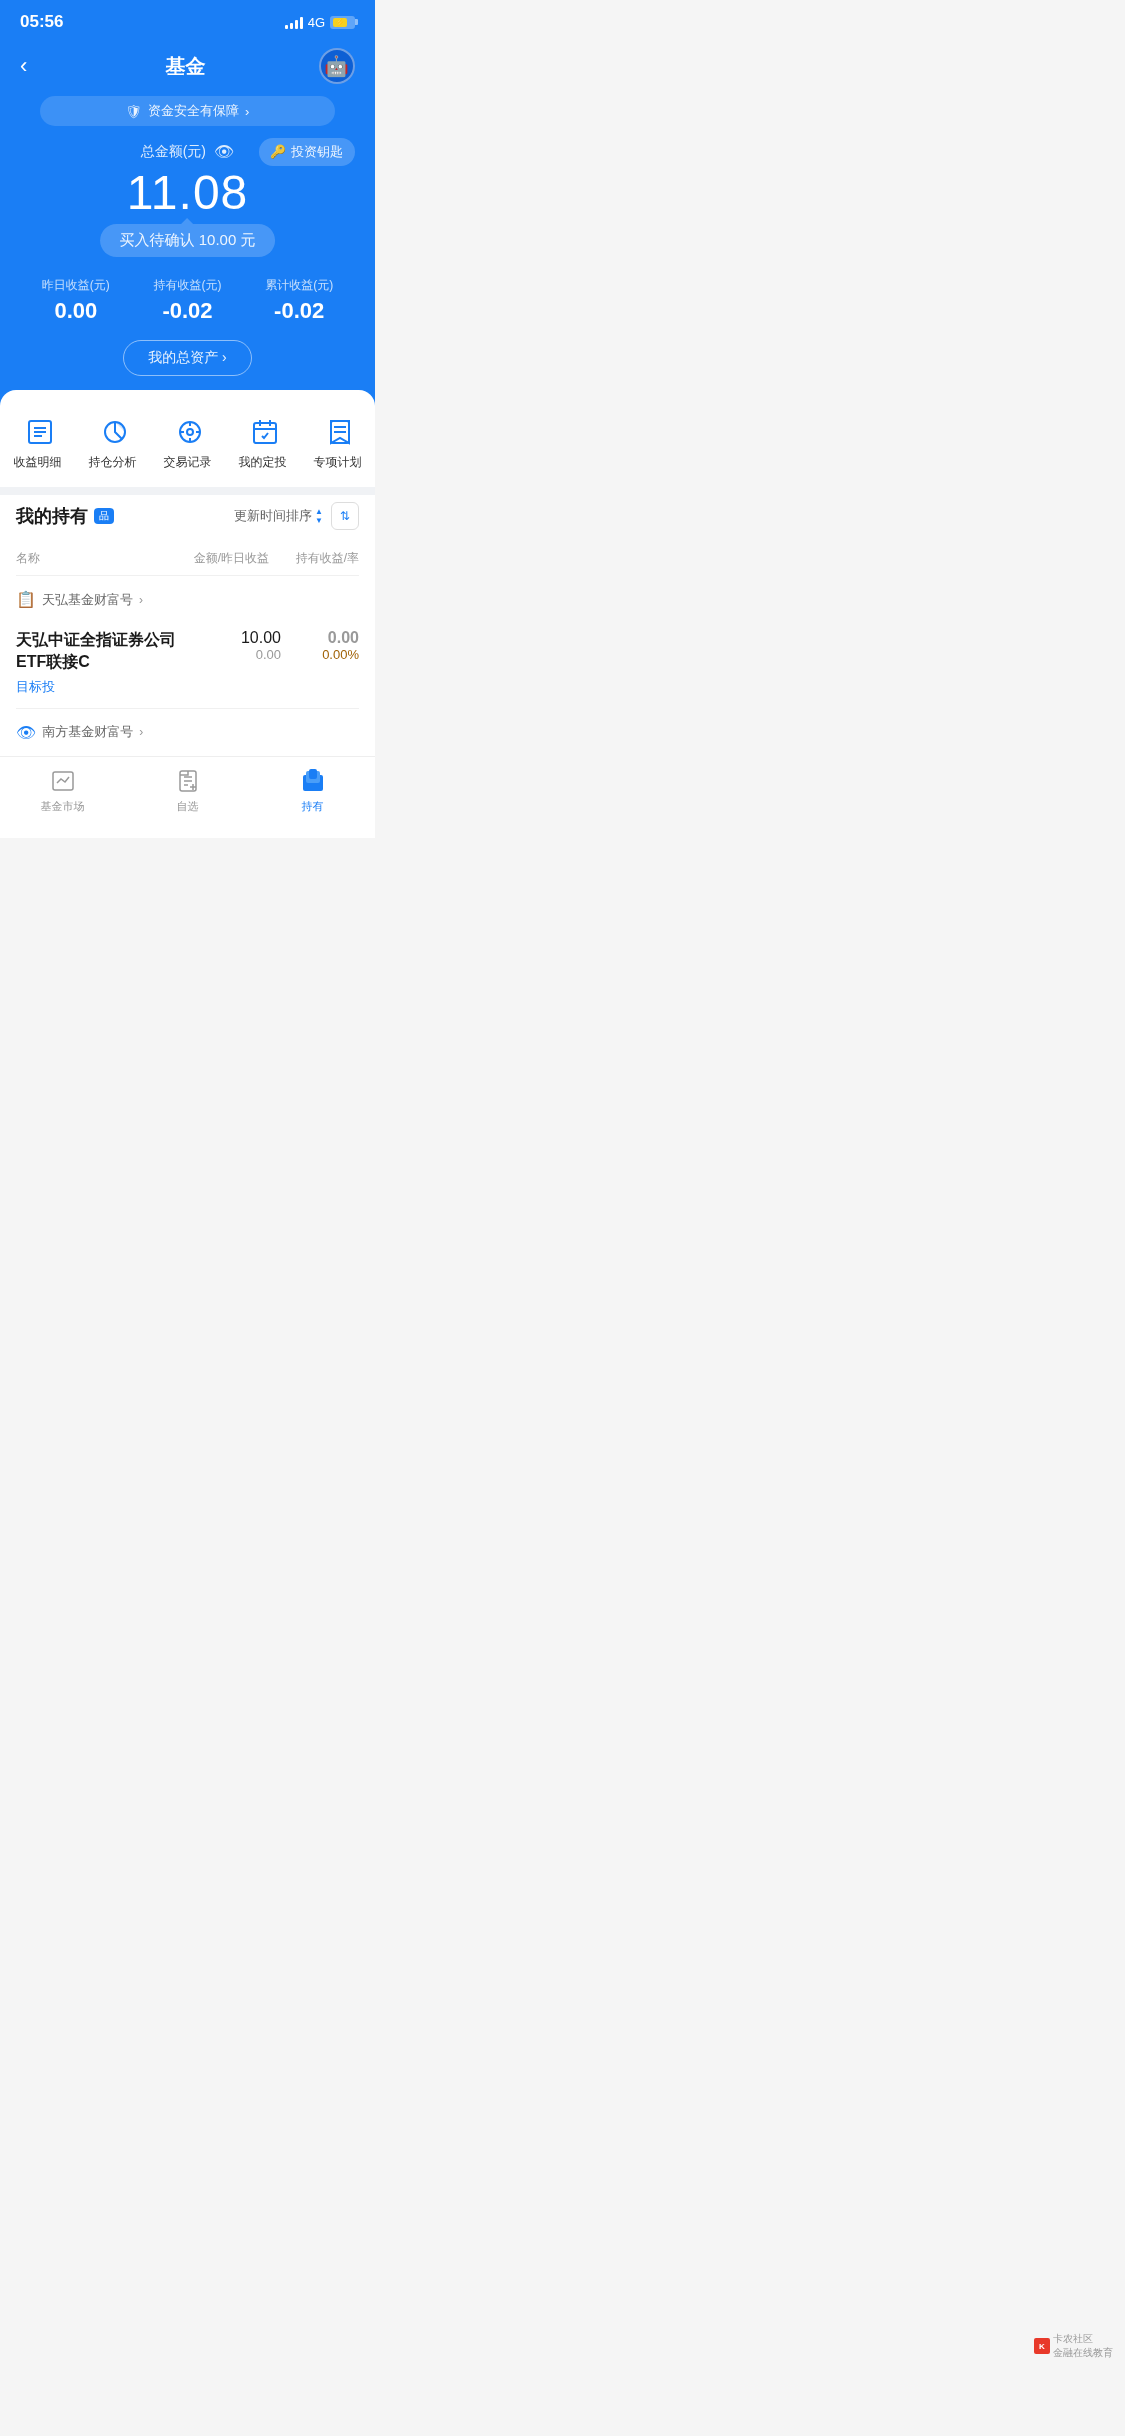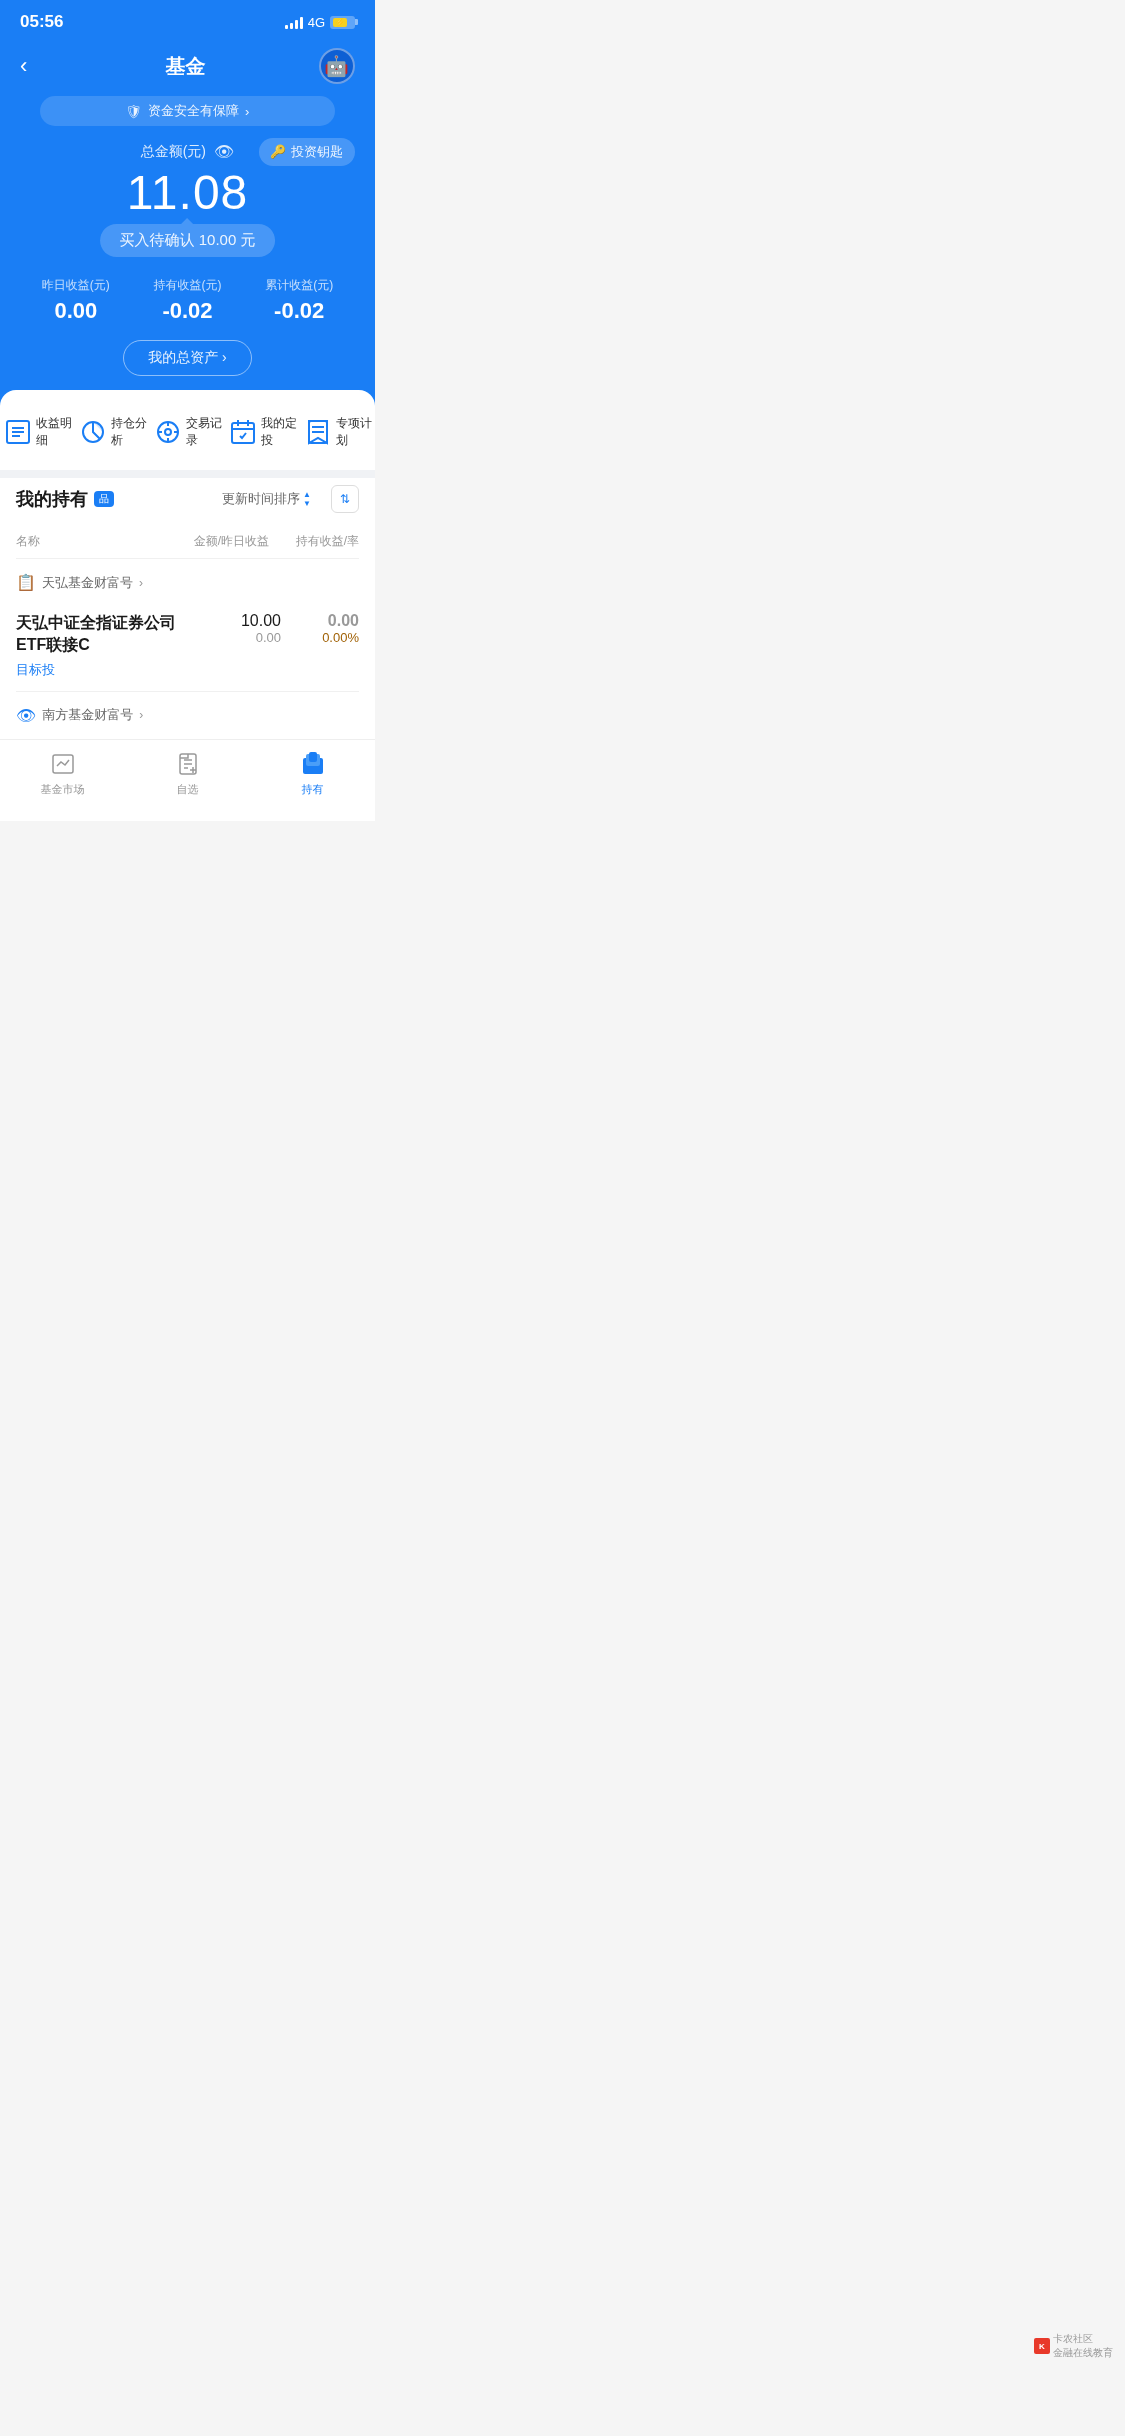--- a/index.html
+++ b/index.html
@@ -233,22 +233,22 @@
     .quick-menu {
       background: white;
       border-radius: 16px 16px 0 0;
       margin-top: -16px;
       padding: 20px 0 16px;
       display: flex;
       justify-content: space-around;
     }
     .quick-menu-item {
       display: flex;
-      flex-direction: row;
-      align-items: center;
+      flex-direction: column;
+      align-items: flex-end;
       cursor: pointer;
     }
     .quick-icon {
       width: 44px;
       height: 44px;
       display: flex;
       align-items: center;
       justify-content: center;
     }
     .quick-icon svg {
@@ -290,21 +290,21 @@
     .pin-badge {
       background: #1a7ef5;
       color: white;
       font-size: 10px;
       padding: 1px 5px;
       border-radius: 4px;
     }
     .sort-row {
       display: flex;
       align-items: center;
-      gap: 20px;
+      gap: 8px;
     }
     .sort-btn {
       display: flex;
       align-items: center;
       gap: 3px;
       cursor: pointer;
     }
     .sort-btn span {
       color: #666;
       font-size: 13px;

